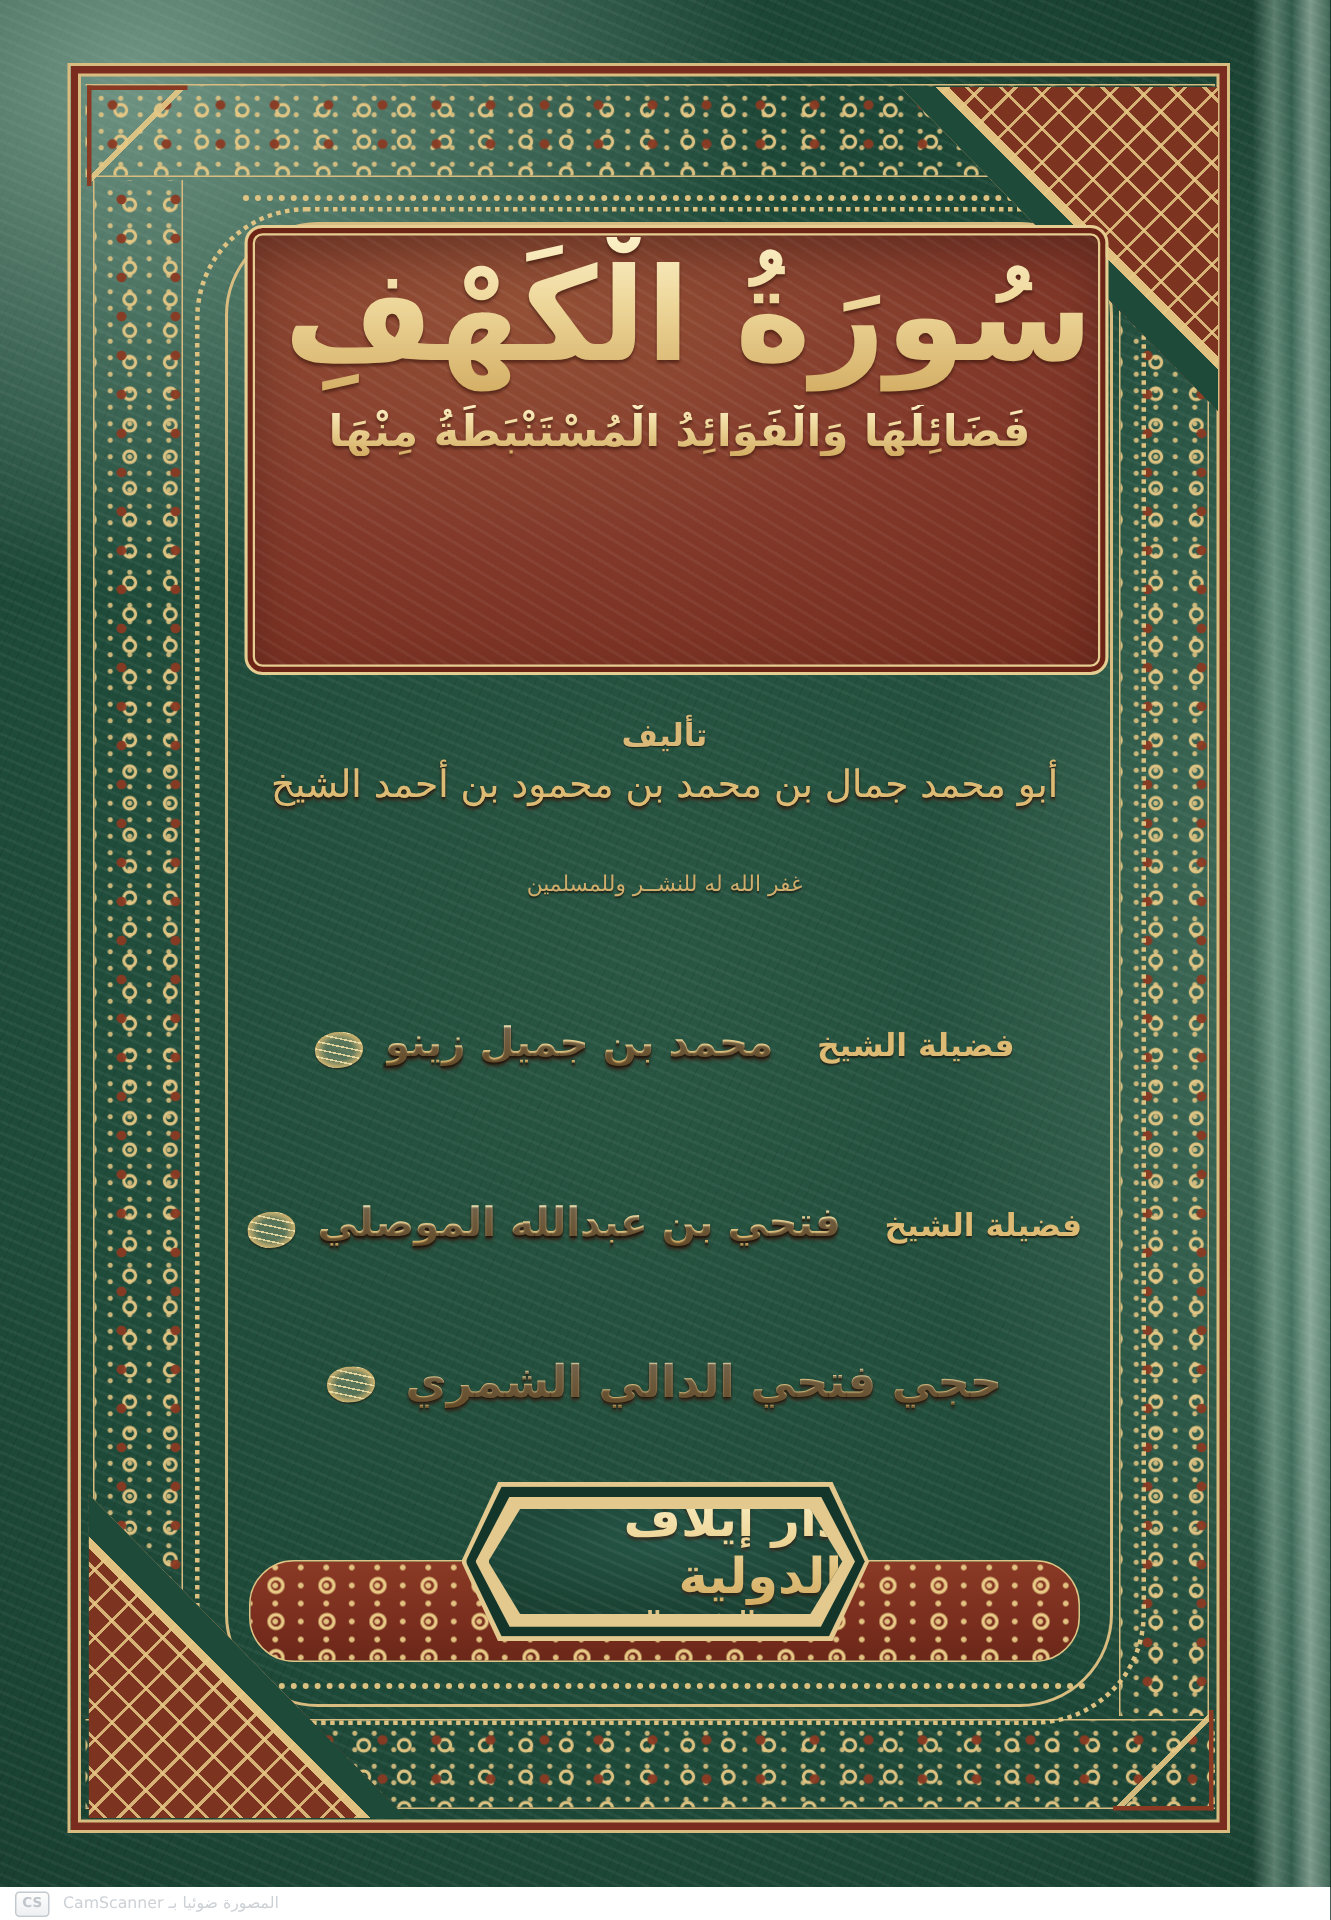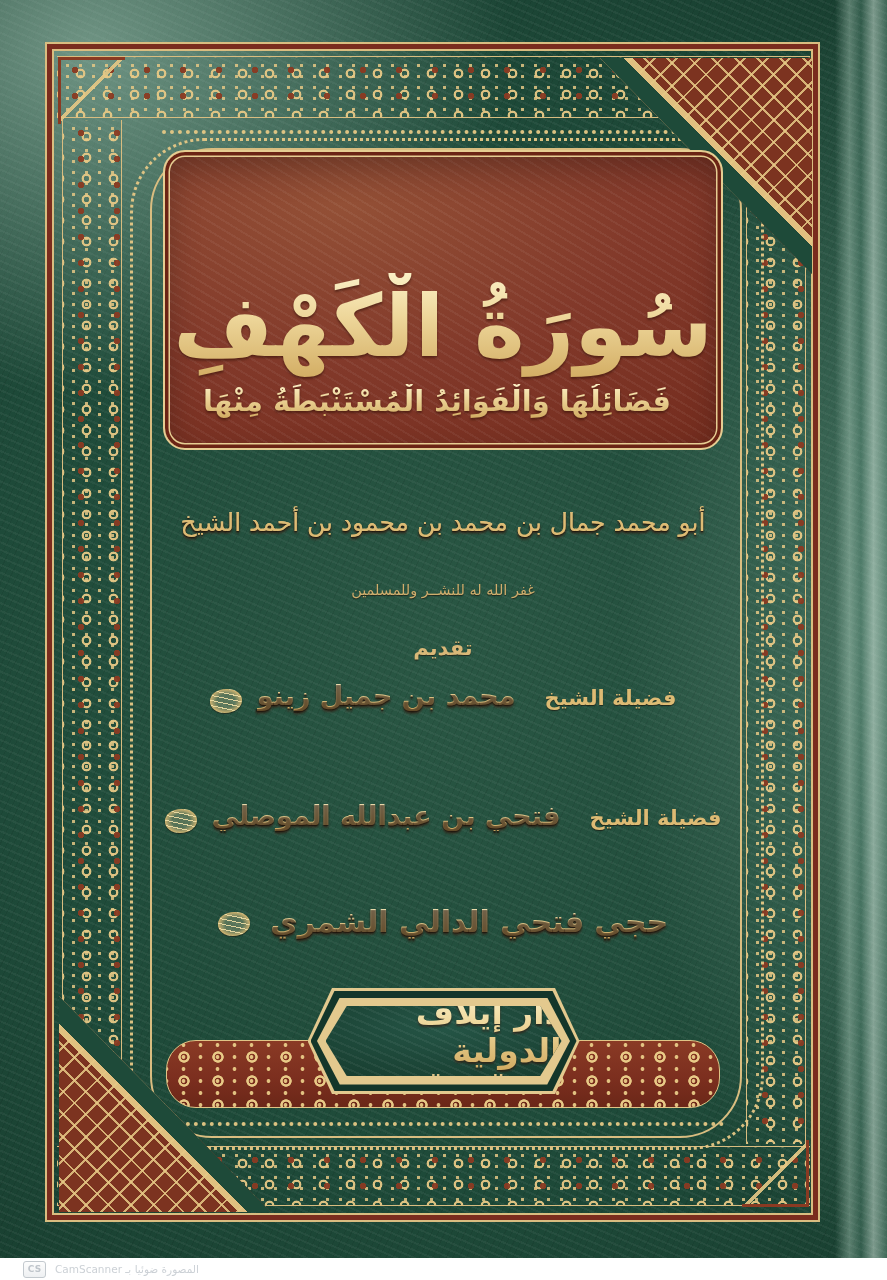--- a/index.html
+++ b/index.html
@@ -71,27 +71,27 @@
   .corner-tr{right:75px;top:58px;clip-path:polygon(0 0,100% 0,100% 100%);}
   .corner-bl{left:59px;top:996px;clip-path:polygon(0 0,0 100%,100% 100%);}
   .bracket{position:absolute;width:64px;height:64px;z-index:2;}
   .bracket-tl{left:58px;top:57px;border-top:3px solid #8a3a22;border-left:3px solid #8a3a22;
     background:linear-gradient(135deg, transparent 0 44%, rgba(230,200,133,.9) 44% 48%, transparent 48%);}
   .bracket-br{left:742px;top:1140px;border-bottom:3px solid #8a3a22;border-right:3px solid #8a3a22;
     background:linear-gradient(315deg, transparent 0 44%, rgba(230,200,133,.9) 44% 48%, transparent 48%);}
   
   .title-panel{
     position:absolute;left:163px;top:150px;width:556px;height:296px;z-index:4;
-    border-radius:22px;border:2.5px solid #e6cd92;
+    border-radius:12px;border:2.5px solid #e6cd92;
     box-shadow: inset 0 0 0 3.5px #6b2415, inset 0 0 0 5px #e6cd92, inset 0 14px 34px rgba(0,0,0,.28);
     background:
       repeating-linear-gradient(31deg, rgba(255,255,255,.05) 0 2px, transparent 2px 8px),
       radial-gradient(120% 120% at 32% 18%, #935036 0%, #82392a 45%, #6f281a 100%);
-    display:flex;flex-direction:column;align-items:center;justify-content:flex-end;
-    text-align:center;direction:rtl;
+    display:flex;flex-direction:column;align-items:center;
+    text-align:center;direction:rtl;padding-left:16px;
   }
   .gold-text{
     background:linear-gradient(180deg,#fbf0c6 0%,#eed79b 40%,#d2ac62 100%);
     -webkit-background-clip:text;background-clip:text;color:transparent;
     filter:drop-shadow(0 2px 1px rgba(55,18,8,.6));
   }
   .title-main{font-size:86px;font-weight:bold;line-height:1.25;margin-top:6px;}
   .title-sub{font-size:29px;font-weight:bold;margin:4px 12px 30px 0;}
   
   .row{
@@ -143,21 +143,21 @@
     background:
       repeating-linear-gradient(23deg, rgba(255,255,255,.05) 0 2px, transparent 2px 7px),
       radial-gradient(110% 120% at 50% 30%, #255546 0%, #183e30 70%, #122e23 100%);
     display:flex;flex-direction:column;align-items:center;justify-content:center;direction:rtl;
   }
   .pub-name{font-size:33px;font-weight:bold;line-height:1.15;}
   .pub-tag{font-size:14px;font-weight:bold;margin-top:2px;color:#dcc287;text-shadow:0 1px 1px rgba(10,25,15,.8);}
   
   .cs-bar{
     position:absolute;left:0;top:1258px;width:887px;height:22px;background:#ffffff;z-index:9;
-    display:flex;align-items:center;gap:9px;padding-left:23px;box-sizing:border-box;
+    display:flex;align-items:center;gap:9px;padding-left:10px;box-sizing:border-box;
   }
   .cs-badge{
     width:21px;height:15px;border:1.5px solid #c3c9ce;border-radius:3px;
     color:#bfc5cb;font-size:9px;font-weight:bold;line-height:15px;text-align:center;
     background:linear-gradient(#fdfdfd,#eef0f2);
   }
   .cs-text{font-size:10.5px;color:#ccd1d6;direction:rtl;}
 </style>
 </head>
 <body>
@@ -176,26 +176,26 @@
   <div class="dotrow dotrow-top"></div>
   <div class="dotrow dotrow-bottom"></div>
   <div class="frame-dots"></div>
   <div class="frame-inner"></div>
 
   <div class="title-panel">
     <div class="title-main gold-text">سُورَةُ الْكَهْفِ</div>
     <div class="title-sub gold-text">فَضَائِلُهَا وَالْفَوَائِدُ الْمُسْتَنْبَطَةُ مِنْهَا</div>
   </div>
 
+  <div class="row r-taalif">
+    <span class="small-head">تأليف</span>
+  </div>
   <div class="row r-author gold-text">أبو محمد جمال بن محمد بن محمود بن أحمد الشيخ</div>
   <div class="row r-dua">غفر الله له للنشــر وللمسلمين</div>
 
-  <div class="row r-taqdim">
-    <span class="small-head">تقديم</span>
-  </div>
   <div class="row r-n1">
     <span class="sheikh-prefix">فضيلة الشيخ</span>
     <span class="sheikh-name gold-text">محمد بن جميل زينو</span>
     <span class="seal"></span>
   </div>
   <div class="row r-n3">
     <span class="sheikh-prefix">فضيلة الشيخ</span>
     <span class="sheikh-name gold-text">فتحي بن عبدالله الموصلي</span>
     <span class="seal"></span>
   </div>

